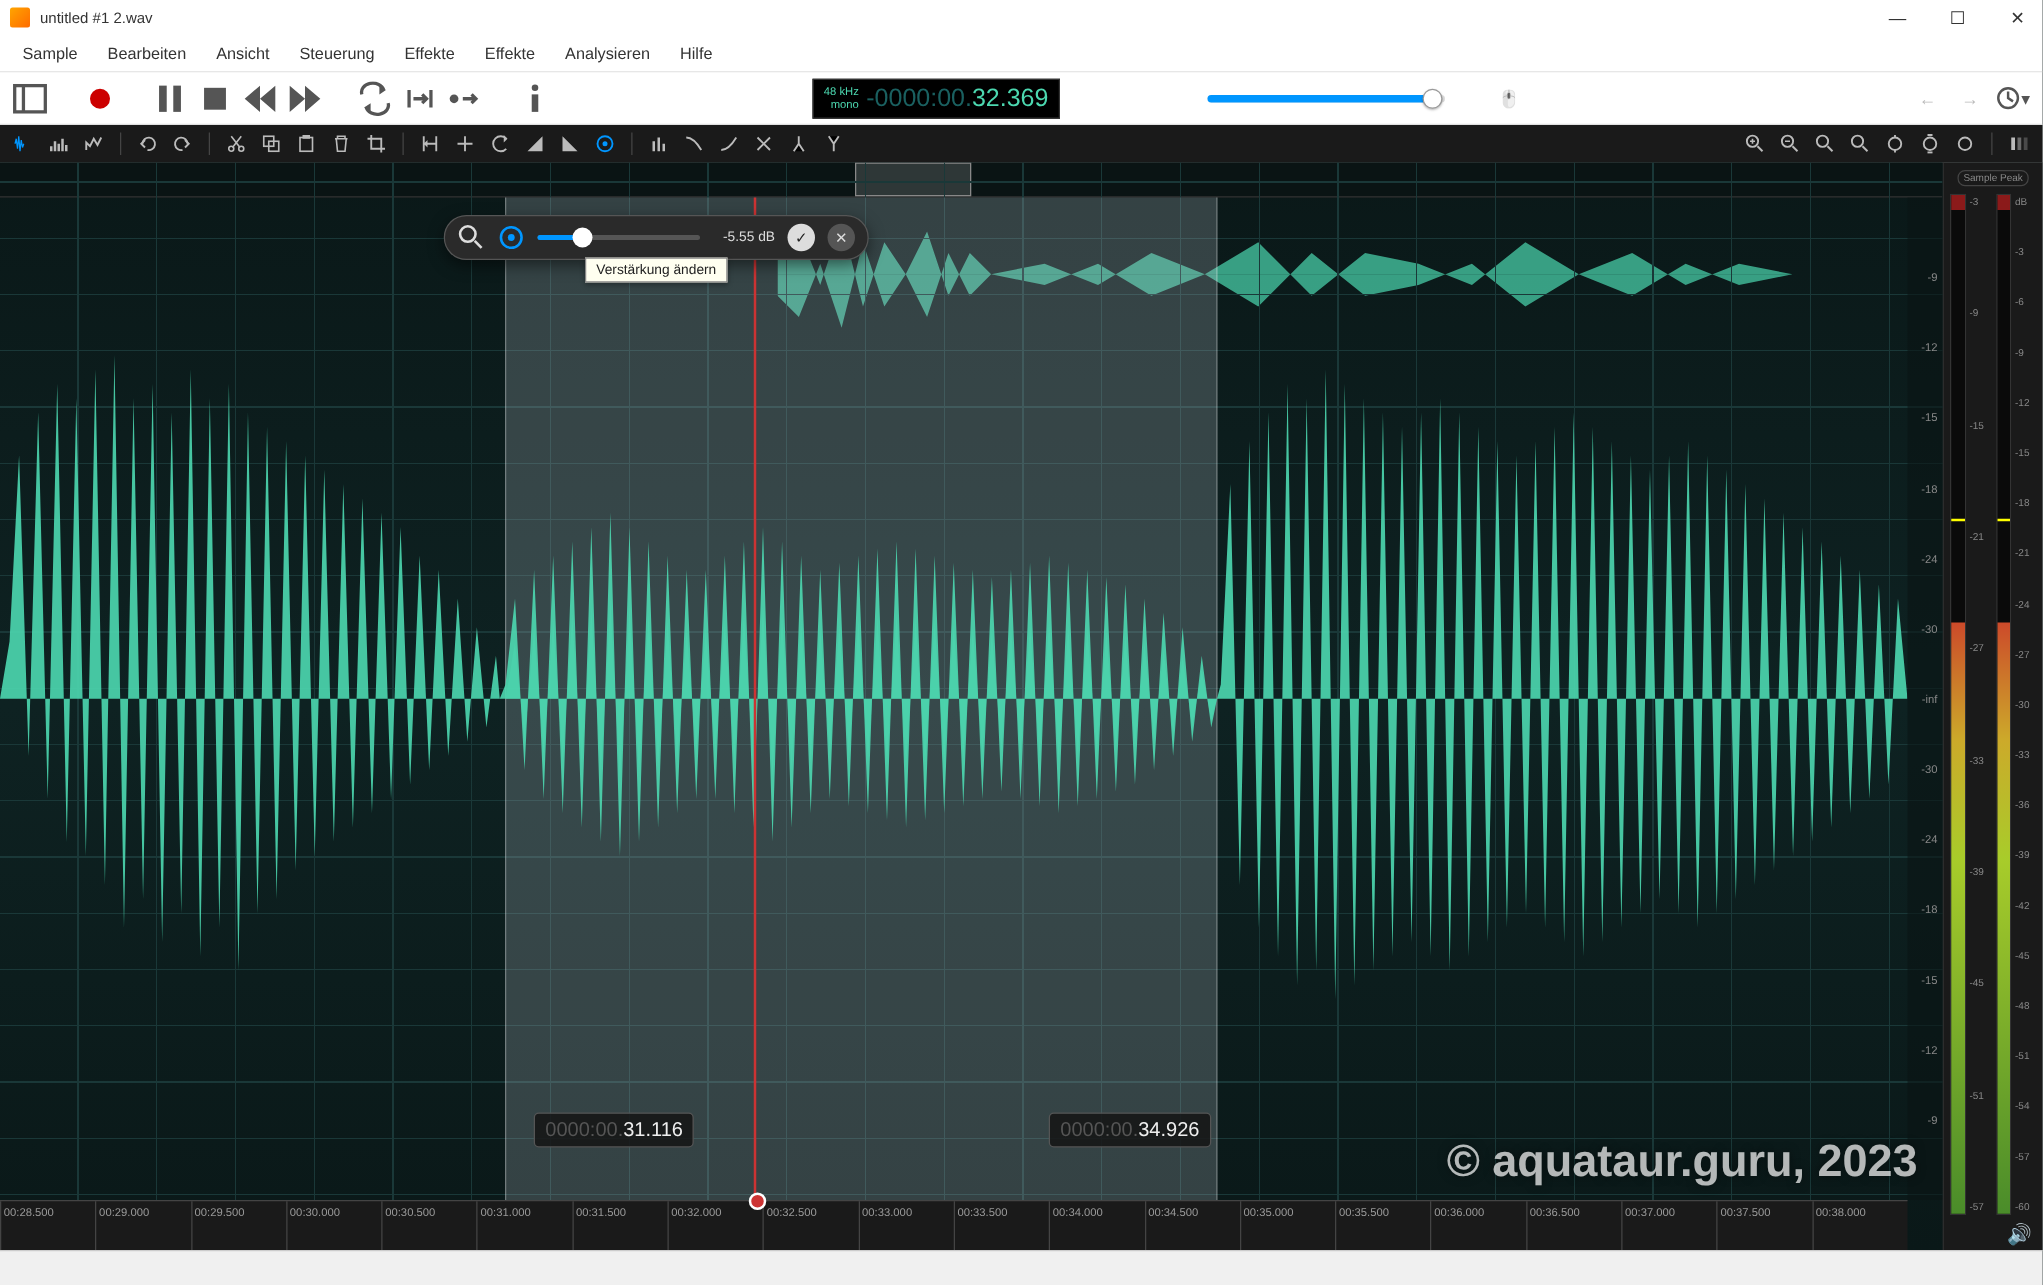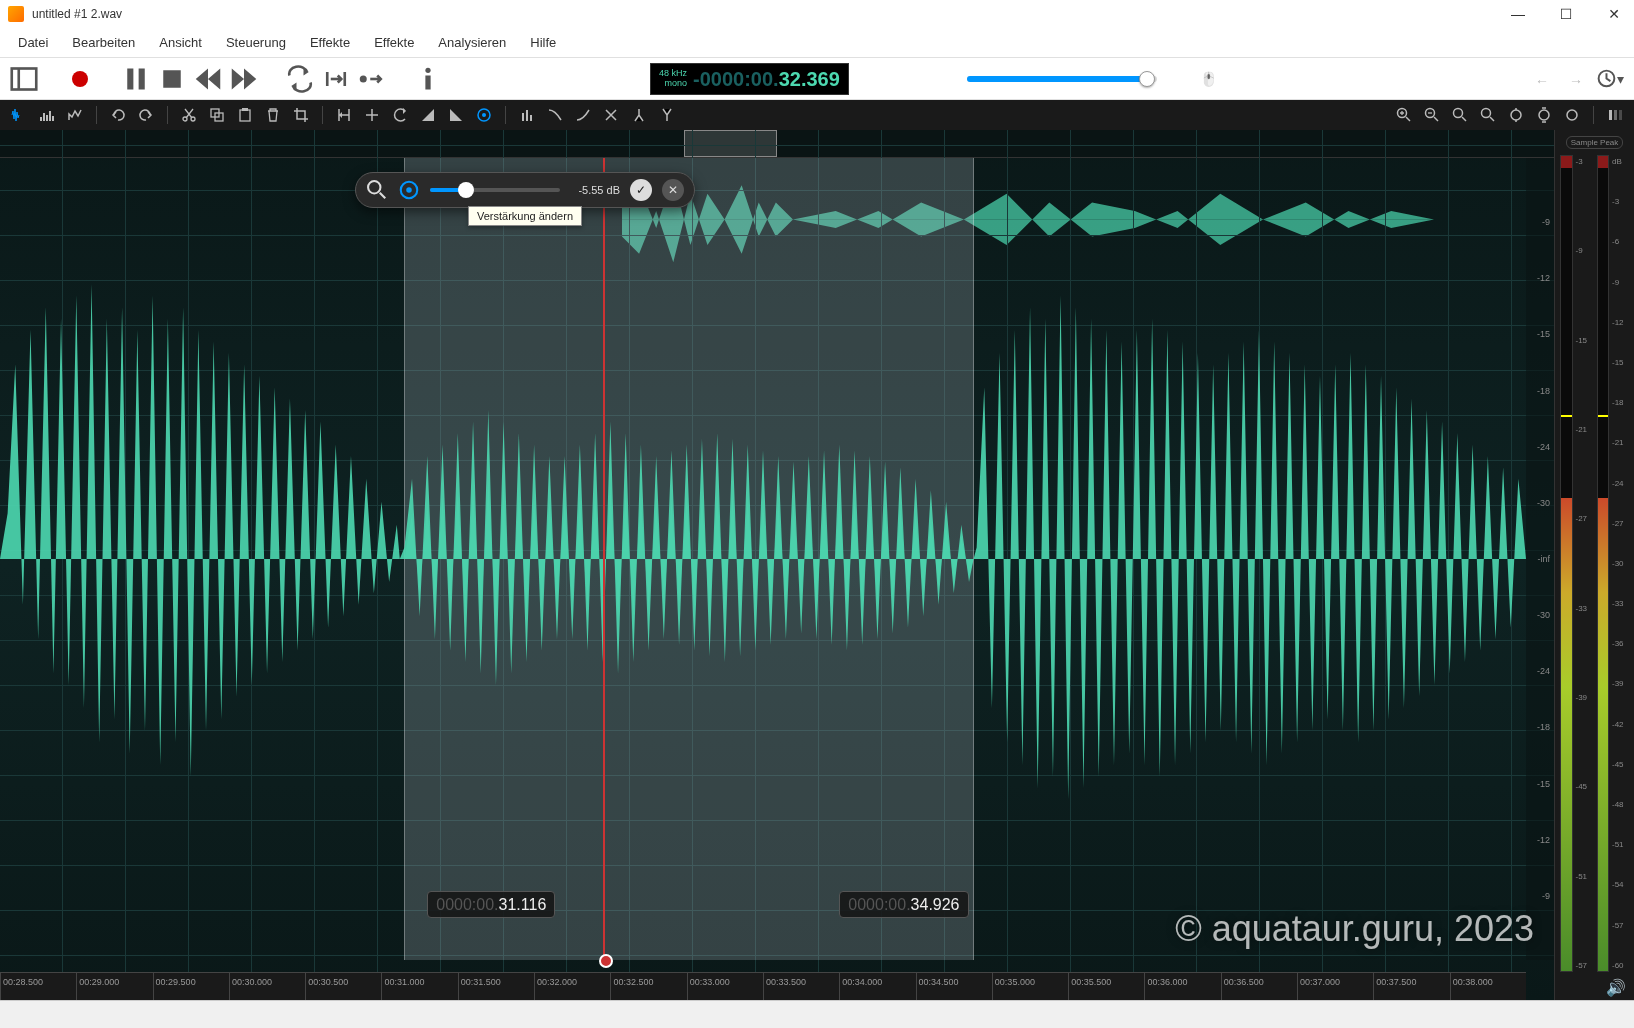--- a/index.html
+++ b/index.html
@@ -29,21 +29,21 @@
   
   .menubar{height:30px;display:flex;align-items:center;padding:0 8px;gap:4px;background:#fff;border-bottom:1px solid #e0e0e0;}
   .menubar .item{padding:4px 10px;font-size:13px;color:#333;cursor:pointer;}
   
   
   .toolbar{height:42px;display:flex;align-items:center;padding:0 10px;gap:8px;background:#fff;border-bottom:1px solid #e0e0e0;}
   .tbtn{width:28px;height:28px;display:flex;align-items:center;justify-content:center;cursor:pointer;color:#555;font-size:14px;}
   .tsep{width:12px;}
   .timecode{background:#000;border:1px solid #333;padding:2px 8px;display:flex;align-items:center;gap:6px;height:32px;}
   .timecode .meta{font-size:9px;color:var(--teal);line-height:1.1;text-align:right;}
-  .timecode .tc-main{font-family:"Consolas",monospace;font-size:20px;font-weight:bold;}
+  .timecode .tc-main{font-family:"Consolas",monospace;font-size:20px;font-weight:normal;}
   .timecode .tc-dim{color:#1a6060;}
   .timecode .tc-bright{color:var(--teal);}
   .volslider{width:190px;height:6px;background:#ddd;border-radius:3px;position:relative;}
   .volslider .fill{position:absolute;left:0;top:0;height:100%;background:var(--accent);border-radius:3px;}
   .volslider .thumb{position:absolute;top:-5px;width:16px;height:16px;border-radius:50%;background:#fff;border:1px solid #999;box-shadow:0 1px 2px rgba(0,0,0,0.3);}
   
   
   .icontoolbar{height:30px;background:#1a1a1a;display:flex;align-items:center;padding:0 8px;gap:6px;}
   .ibtn{width:22px;height:22px;display:flex;align-items:center;justify-content:center;cursor:pointer;color:#bbb;}
   .ibtn svg{width:16px;height:16px;}
@@ -68,21 +68,21 @@
   .waveform{position:absolute;left:0;right:28px;top:28px;bottom:40px;}
   .selection{position:absolute;top:0;bottom:0;background:var(--sel);border-left:1px solid rgba(255,255,255,0.3);border-right:1px solid rgba(255,255,255,0.3);}
   .playhead{position:absolute;top:0;bottom:0;width:2px;background:#cc3333;z-index:5;}
   .playhead::after{content:"";position:absolute;bottom:-8px;left:-4px;width:10px;height:10px;background:#cc3333;border-radius:50%;border:2px solid #fff;}
   
   
   .db-scale{position:absolute;right:0;top:28px;bottom:40px;width:28px;background:rgba(10,20,20,0.6);}
   .db-scale .tick{position:absolute;right:4px;font-size:9px;color:#888;transform:translateY(-50%);}
   
   
-  .timeruler{position:absolute;left:0;right:28px;bottom:0;height:28px;background:#1a1a1a;border-top:1px solid #444;display:flex;}
+  .timeruler{position:absolute;left:0;right:28px;bottom:0;height:40px;background:#1a1a1a;border-top:1px solid #444;display:flex;}
   .timeruler .tick{flex:1;font-size:9px;color:#999;padding:4px 2px;border-left:1px solid #444;white-space:nowrap;overflow:hidden;}
   
   
   .timebadge{position:absolute;bottom:42px;background:rgba(20,20,20,0.85);border:1px solid #555;border-radius:4px;padding:3px 8px;font-family:Consolas,monospace;font-size:16px;z-index:6;}
   .timebadge .dim{color:#555;}
   .timebadge .bright{color:#eee;}
   
   
   .gaintool{position:absolute;z-index:10;background:#2a2a2a;border:1px solid #555;border-radius:18px;padding:6px 10px;display:flex;align-items:center;gap:10px;box-shadow:0 4px 12px rgba(0,0,0,0.5);}
   .gaintool .gbtn{width:22px;height:22px;border-radius:50%;display:flex;align-items:center;justify-content:center;cursor:pointer;color:#ddd;}
@@ -103,41 +103,41 @@
   .meters .bar .fill{position:absolute;bottom:0;left:0;right:0;background:linear-gradient(0deg,#4a8c2a 0%,#a8cc2a 60%,#ccaa2a 80%,#cc4a2a 100%);}
   .meters .bar .peak{position:absolute;left:0;right:0;height:2px;background:#ff0;}
   .meters .bar .redtop{position:absolute;top:0;left:0;right:0;height:12px;background:#8b1a1a;}
   .meters .scale{width:18px;display:flex;flex-direction:column;justify-content:space-between;font-size:8px;color:#888;padding:2px 0;}
   .meters .spkr{height:20px;color:#ccc;text-align:right;padding:2px 4px;}
   
   
   .statusbar{height:28px;background:#f0f0f0;border-top:1px solid #ccc;}
   
   
-  .watermark{position:absolute;right:20px;bottom:50px;font-size:36px;font-weight:normal;color:rgba(255,255,255,0.7);z-index:20;pointer-events:none;text-shadow:0 0 8px rgba(0,0,0,0.5);margin-top:40px;}
+  .watermark{position:absolute;right:20px;bottom:50px;font-size:36px;font-weight:bold;color:rgba(255,255,255,0.7);z-index:20;pointer-events:none;text-shadow:0 0 8px rgba(0,0,0,0.5);margin-top:40px;}
   
   
   .wave-path{fill:var(--teal);opacity:0.9;}
   .wave-path.dim{opacity:0.5;}
 </style>
 </head>
 <body>
 
 <div class="titlebar">
   <div class="appicon"></div>
   <div class="title">untitled #1 2.wav</div>
   <div class="winbtns">
     <div class="winbtn">—</div>
     <div class="winbtn">☐</div>
     <div class="winbtn">✕</div>
   </div>
 </div>
 
 <div class="menubar">
-  <div class="item">Datei</div>
+  <div class="item">Sample</div>
   <div class="item">Bearbeiten</div>
   <div class="item">Ansicht</div>
   <div class="item">Steuerung</div>
   <div class="item">Effekte</div>
   <div class="item">Effekte</div>
   <div class="item">Analysieren</div>
   <div class="item">Hilfe</div>
 </div>
 
 <div class="toolbar">

